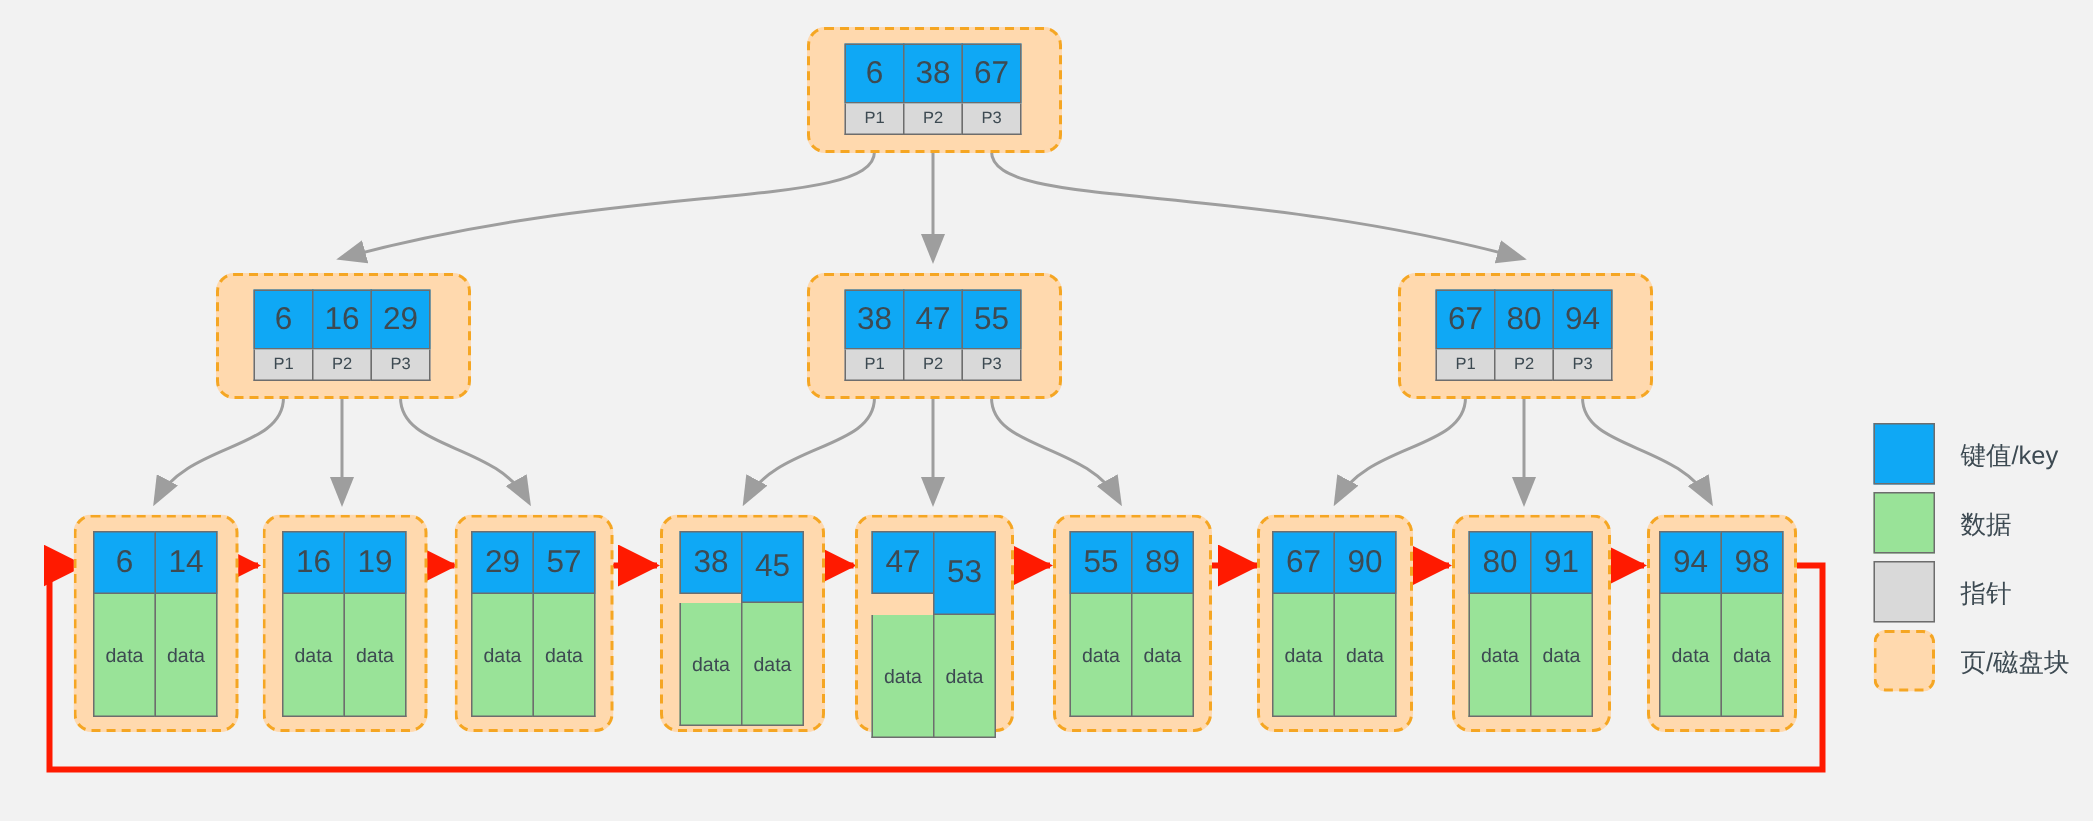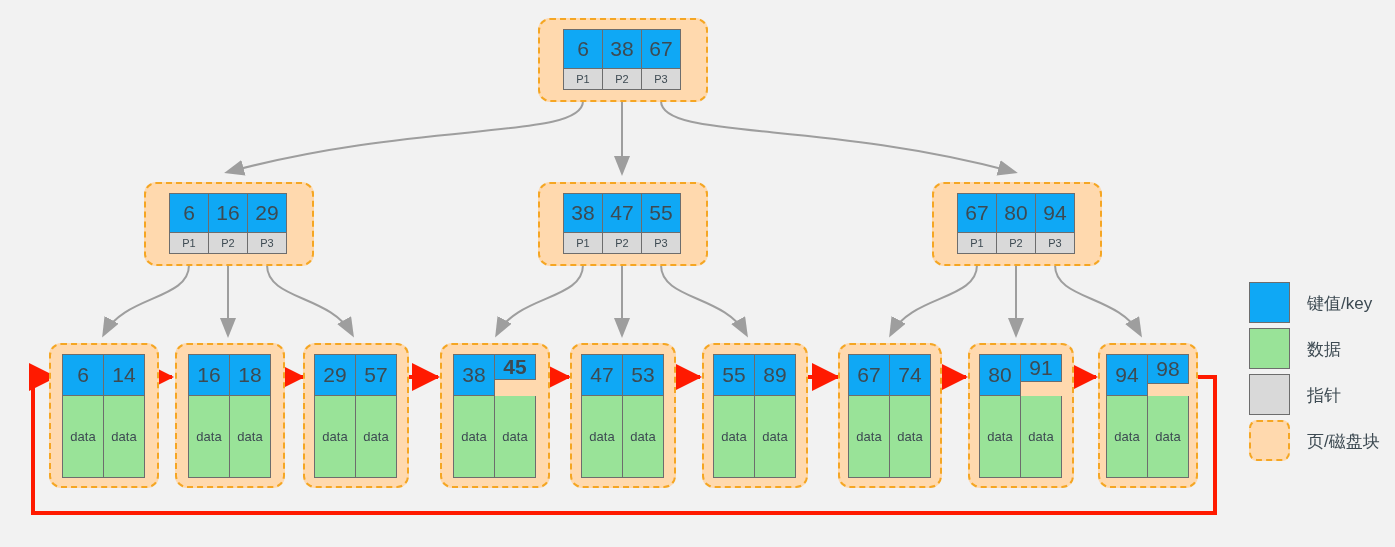--- a/index.html
+++ b/index.html
@@ -240,21 +240,21 @@
     <div class="datarow">
       <div class="dcell" style="width:42px;height:82px;">data</div>
       <div class="dcell" style="width:42px;height:82px;">data</div>
     </div>
   </div>
 
   <div class="page" style="left:175px; top:343px; width:110px; height:145px;"></div>
   <div class="node" style="left:188px; top:354px; width:84px;">
     <div class="keyrow">
       <div class="kcell" style="width:42px;height:42px;">16</div>
-      <div class="kcell" style="width:42px;height:42px;">18</div>
+      <div class="kcell" style="width:42px;height:42px;">19</div>
     </div>
     <div class="datarow">
       <div class="dcell" style="width:42px;height:82px;">data</div>
       <div class="dcell" style="width:42px;height:82px;">data</div>
     </div>
   </div>
 
   <div class="page" style="left:303px; top:343px; width:106px; height:145px;"></div>
   <div class="node" style="left:314px; top:354px; width:84px;">
     <div class="keyrow">
@@ -264,33 +264,33 @@
     <div class="datarow">
       <div class="dcell" style="width:42px;height:82px;">data</div>
       <div class="dcell" style="width:42px;height:82px;">data</div>
     </div>
   </div>
 
   <div class="page" style="left:440px; top:343px; width:110px; height:145px;"></div>
   <div class="node" style="left:453px; top:354px; width:84px;">
     <div class="keyrow">
       <div class="kcell" style="width:42px;height:42px;">38</div>
-      <div class="kcell" style="width:42px;height:26px;font-weight:bold;">45</div>
+      <div class="kcell" style="width:42px;height:48px;">45</div>
     </div>
     <div class="datarow">
       <div class="dcell" style="width:42px;height:82px;">data</div>
       <div class="dcell" style="width:42px;height:82px;">data</div>
     </div>
   </div>
 
   <div class="page" style="left:570px; top:343px; width:106px; height:145px;"></div>
   <div class="node" style="left:581px; top:354px; width:84px;">
     <div class="keyrow">
       <div class="kcell" style="width:42px;height:42px;">47</div>
-      <div class="kcell" style="width:42px;height:42px;">53</div>
+      <div class="kcell" style="width:42px;height:56px;">53</div>
     </div>
     <div class="datarow">
       <div class="dcell" style="width:42px;height:82px;">data</div>
       <div class="dcell" style="width:42px;height:82px;">data</div>
     </div>
   </div>
 
   <div class="page" style="left:702px; top:343px; width:106px; height:145px;"></div>
   <div class="node" style="left:713px; top:354px; width:84px;">
     <div class="keyrow">
@@ -300,45 +300,45 @@
     <div class="datarow">
       <div class="dcell" style="width:42px;height:82px;">data</div>
       <div class="dcell" style="width:42px;height:82px;">data</div>
     </div>
   </div>
 
   <div class="page" style="left:838px; top:343px; width:104px; height:145px;"></div>
   <div class="node" style="left:848px; top:354px; width:84px;">
     <div class="keyrow">
       <div class="kcell" style="width:42px;height:42px;">67</div>
-      <div class="kcell" style="width:42px;height:42px;">74</div>
+      <div class="kcell" style="width:42px;height:42px;">90</div>
     </div>
     <div class="datarow">
       <div class="dcell" style="width:42px;height:82px;">data</div>
       <div class="dcell" style="width:42px;height:82px;">data</div>
     </div>
   </div>
 
   <div class="page" style="left:968px; top:343px; width:106px; height:145px;"></div>
   <div class="node" style="left:979px; top:354px; width:84px;">
     <div class="keyrow">
       <div class="kcell" style="width:42px;height:42px;">80</div>
-      <div class="kcell" style="width:42px;height:28px;">91</div>
+      <div class="kcell" style="width:42px;height:42px;">91</div>
     </div>
     <div class="datarow">
       <div class="dcell" style="width:42px;height:82px;">data</div>
       <div class="dcell" style="width:42px;height:82px;">data</div>
     </div>
   </div>
 
   <div class="page" style="left:1098px; top:343px; width:100px; height:145px;"></div>
   <div class="node" style="left:1106px; top:354px; width:84px;">
     <div class="keyrow">
       <div class="kcell" style="width:42px;height:42px;">94</div>
-      <div class="kcell" style="width:42px;height:30px;">98</div>
+      <div class="kcell" style="width:42px;height:42px;">98</div>
     </div>
     <div class="datarow">
       <div class="dcell" style="width:42px;height:82px;">data</div>
       <div class="dcell" style="width:42px;height:82px;">data</div>
     </div>
   </div>
 
   <div id="legend">
     <div class="legend-row">
       <div class="swatch key"></div>

